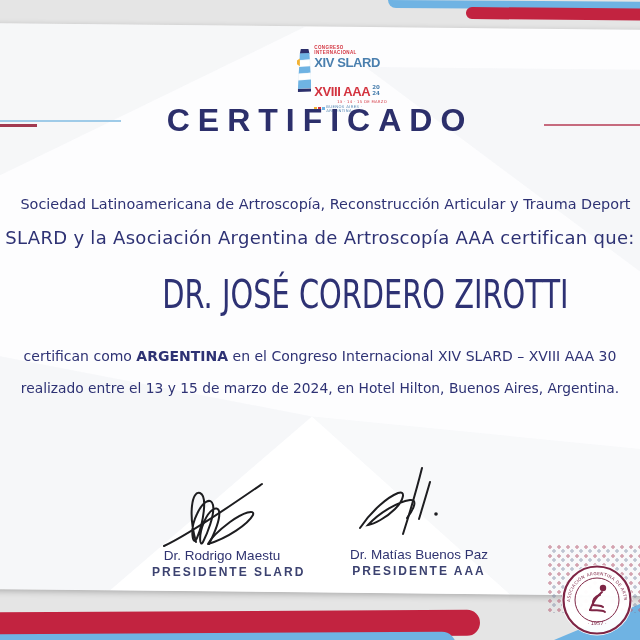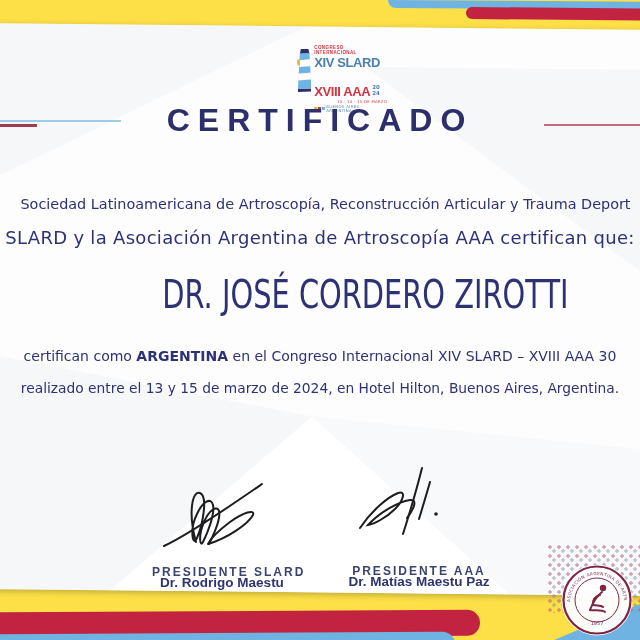--- a/index.html
+++ b/index.html
@@ -1,17 +1,17 @@
 <!DOCTYPE html>
 <html><head>
 <meta charset="utf-8">
 <style>
   html,body{margin:0;padding:0;}
   #stage{position:relative;width:640px;height:640px;overflow:hidden;
-         background:#fde047;font-family:"DejaVu Sans",sans-serif;}
+         background:#e5e5e5;font-family:"DejaVu Sans",sans-serif;}
 
   
   .band{position:absolute;}
   .band-red-bottom{left:-12px;top:611px;width:492px;height:26px;background:#c22340;
                    border-radius:0 14px 14px 0;transform:rotate(-0.3deg);}
   .band-blue-bottom{left:-12px;top:633px;width:468px;height:30px;background:#6fb3e3;
                     border-radius:0 14px 0 0;transform:rotate(-0.3deg);}
   .band-blue-corner{right:0;bottom:0;width:86px;height:36px;background:#6fb3e3;
                     clip-path:polygon(100% 0,100% 100%,0 100%);}
   .band-blue-top{left:388px;top:0;width:260px;height:8px;background:#6fb3e3;
@@ -64,21 +64,21 @@
             font-family:"Liberation Sans",sans-serif;}
   .logo-year{display:flex;flex-direction:column;margin-left:2px;line-height:1;}
   .logo-year span{font-size:5.5px;font-weight:bold;color:#4a7fae;}
   .logo-date{font-size:3.8px;color:#d3333f;letter-spacing:.3px;margin-top:1.5px;text-align:right;}
   .logo-loc{font-size:3.8px;color:#4a7fae;letter-spacing:.4px;margin-top:1.5px;
             display:flex;align-items:center;gap:1.5px;}
   .sq{display:inline-block;width:2.6px;height:2.6px;}
 
   
   .sig-name{position:absolute;line-height:1;font-family:"Liberation Sans",sans-serif;
-            font-weight:bold;font-size:13.5px;color:#2f3370;text-align:center;white-space:nowrap;margin-top:27px;}
+            font-weight:normal;font-size:13.5px;color:#2f3370;text-align:center;white-space:nowrap;}
   .sig-title{position:absolute;line-height:1;font-family:"Liberation Sans",sans-serif;
              font-weight:bold;font-size:12px;letter-spacing:2px;color:#3c4270;
              text-align:center;white-space:nowrap;}
   .sig-svg{position:absolute;}
 </style>
 </head>
 <body>
 
 <div id="stage">
 
@@ -155,21 +155,21 @@
   <div class="sig-title" style="left:152px;top:566px;width:140px">PRESIDENTE SLARD</div>
 
   <svg class="sig-svg" style="left:352px;top:464px" width="104" height="86" viewBox="0 0 104 86">
     <g fill="none" stroke="#1d1d20" stroke-width="2" stroke-linecap="round">
       <path d="M 8,64 C 20,46 36,33 46,29 C 54,26 52,36 43,45 C 34,54 22,60 16,61 C 28,48 46,38 58,36 C 66,35 62,45 55,54"></path>
       <path d="M 70,4 C 65,24 58,48 51,70"></path>
       <path d="M 78,18 C 74,32 70,45 67,55"></path>
       <circle cx="84" cy="50" r="1.8" fill="#1d1d20" stroke="none"></circle>
     </g>
   </svg>
-  <div class="sig-name" style="left:344px;top:548px;width:150px">Dr. Matías Maestu Paz</div>
+  <div class="sig-name" style="left:344px;top:548px;width:150px">Dr. Matías Buenos Paz</div>
   <div class="sig-title" style="left:344px;top:565px;width:150px">PRESIDENTE AAA</div>
 
   <div class="dots"></div>
 
   <svg class="seal" viewBox="0 0 80 80">
     <defs>
       <path id="sealArc" d="M 13,42 A 27 27 0 1 1 67,42"></path>
     </defs>
     <circle cx="40" cy="40" r="35.5" fill="#ffffff" opacity="0.97"></circle>
     <circle cx="40" cy="40" r="33.5" fill="none" stroke="#7e2545" stroke-width="2.2"></circle>

